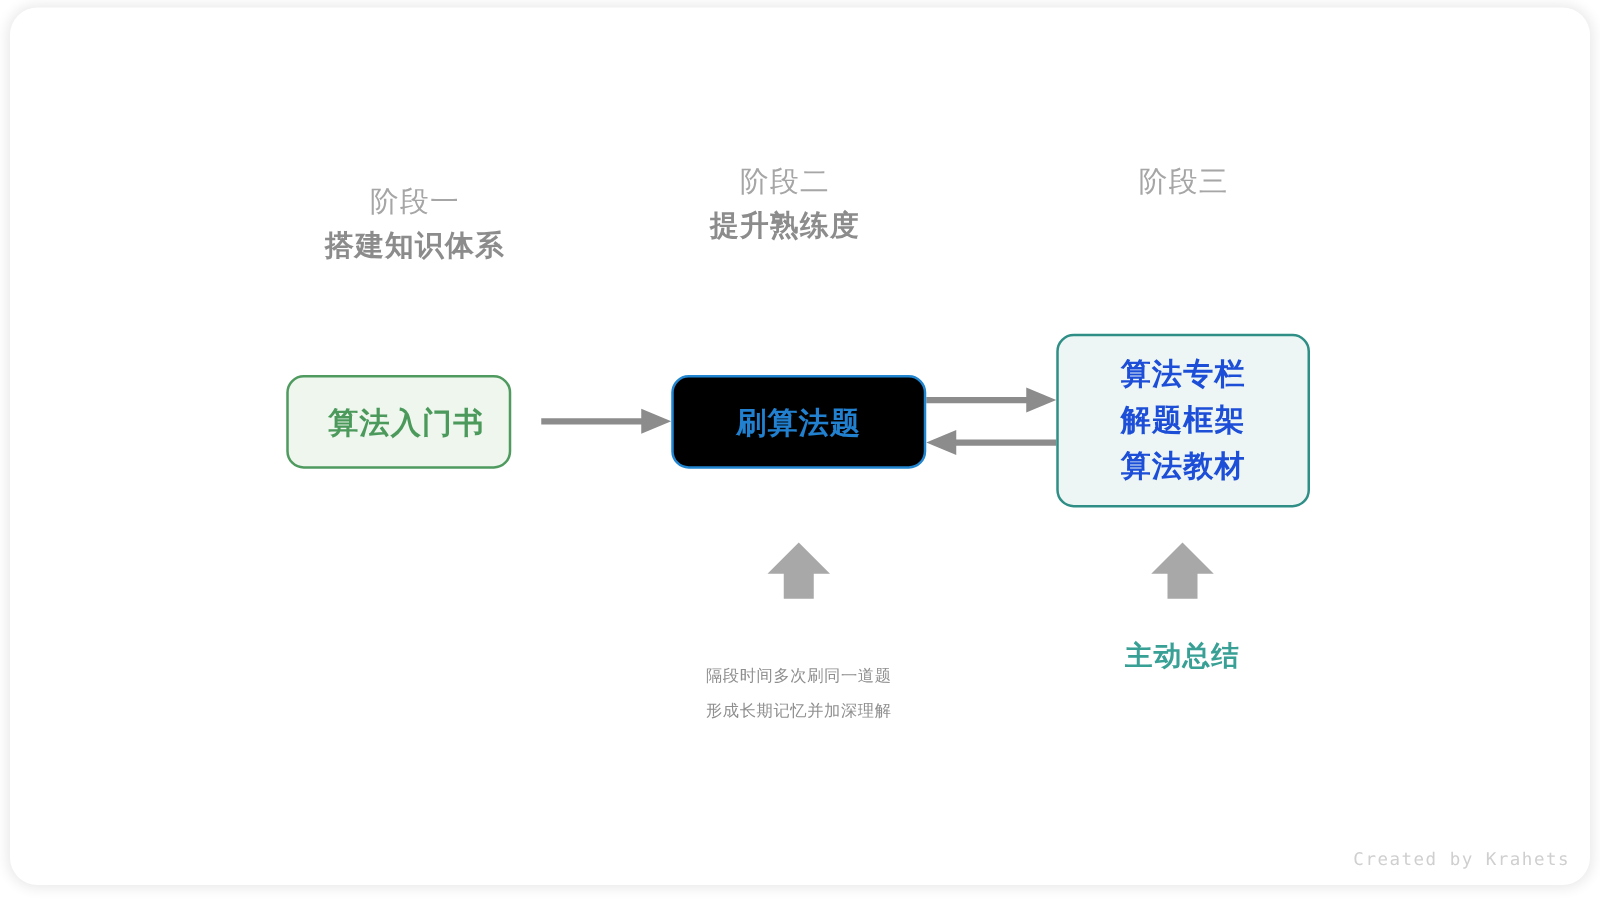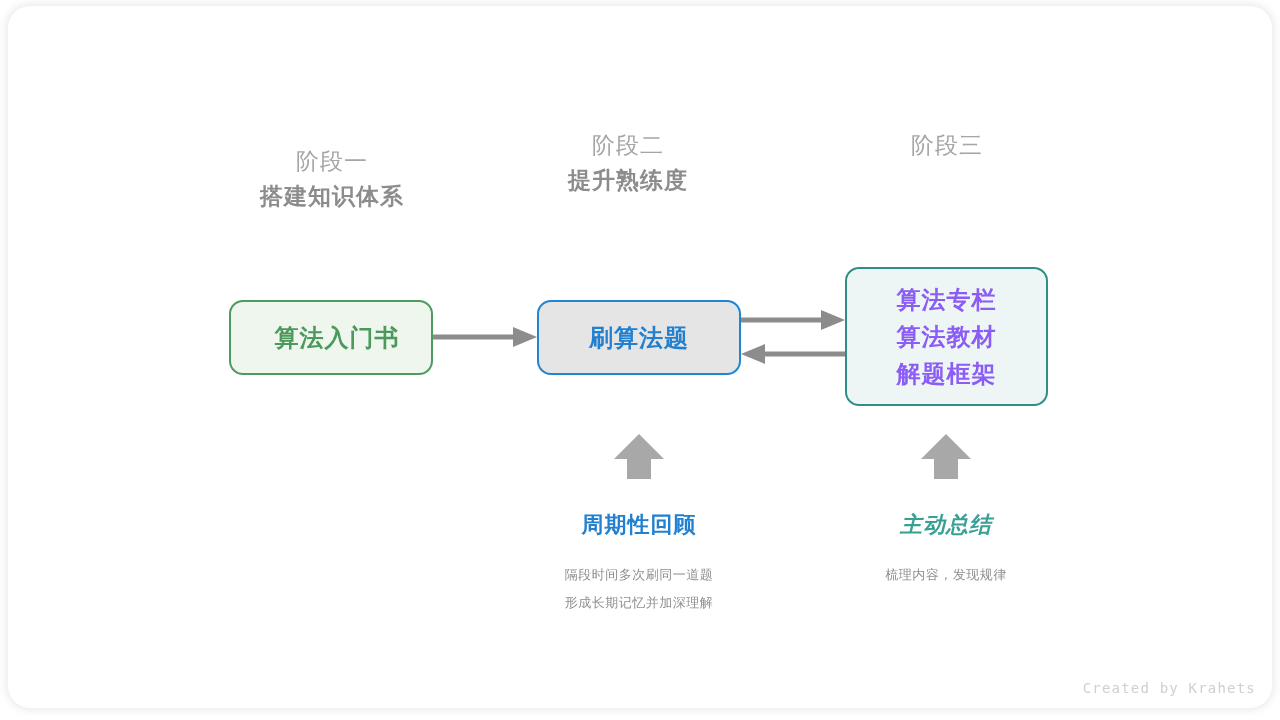--- a/index.html
+++ b/index.html
@@ -65,44 +65,44 @@
     flex-direction: column;
     align-items: center;
     justify-content: center;
     font-weight: bold;
     font-size: 24px;
     letter-spacing: 1px;
   }
   #node-book {
     left: 229px;
     top: 300px;
-    width: 204px;
+    width: 180px;
     height: 75px;
     background: #eef6ee;
     border: 2px solid #4f9a5e;
     color: #4b9a5b;
     padding-left: 12px;
   }
   #node-practice {
     left: 537px;
     top: 300px;
     width: 204px;
     height: 75px;
-    background: #e5e5e5;
+    background: #000000;
     border: 2px solid #2185d0;
     color: #2180cf;
   }
   #node-resources {
     left: 845px;
     top: 267px;
     width: 203px;
     height: 139px;
     background: #edf6f4;
     border: 2px solid #2f8f86;
-    color: #8b5cf6;
+    color: #1d4ed8;
     line-height: 37px;
   }
   .node-line { white-space: nowrap; }
 
   
   .arrow-svg {
     position: absolute;
     left: 0;
     top: 0;
     width: 1280px;
@@ -117,21 +117,21 @@
     text-align: center;
   }
   .note-title {
     font-size: 22px;
     font-weight: bold;
     line-height: 34px;
     letter-spacing: 1px;
     white-space: nowrap;
   }
   .note-title.blue { color: #2180cf; }
-  .note-title.teal { color: #39a096; font-style: italic; }
+  .note-title.teal { color: #39a096; }
   .note-body {
     font-size: 13px;
     color: #8f8f8f;
     line-height: 28px;
     letter-spacing: 0.5px;
     margin-top: 19px;
   }
   .note-body div { white-space: nowrap; }
   #note-review { left: 499px; top: 508px; }
   #note-summary { left: 806px; top: 508px; }
@@ -197,34 +197,32 @@
   <div class="node" id="node-book">
     <span class="node-line">算法入门书</span>
   </div>
 
   <div class="node" id="node-practice">
     <span class="node-line">刷算法题</span>
   </div>
 
   <div class="node" id="node-resources">
     <span class="node-line">算法专栏</span>
+    <span class="node-line">解题框架</span>
     <span class="node-line">算法教材</span>
-    <span class="node-line">解题框架</span>
   </div>
 
   <div class="note" id="note-review">
-    <div class="note-title blue">周期性回顾</div>
     <div class="note-body">
       <div>隔段时间多次刷同一道题</div>
       <div>形成长期记忆并加深理解</div>
     </div>
   </div>
 
   <div class="note" id="note-summary">
     <div class="note-title teal">主动总结</div>
     <div class="note-body">
-      <div>梳理内容，发现规律</div>
     </div>
   </div>
 
   <div id="credit">Created by Krahets</div>
 
 </div>
 
 </body></html>

